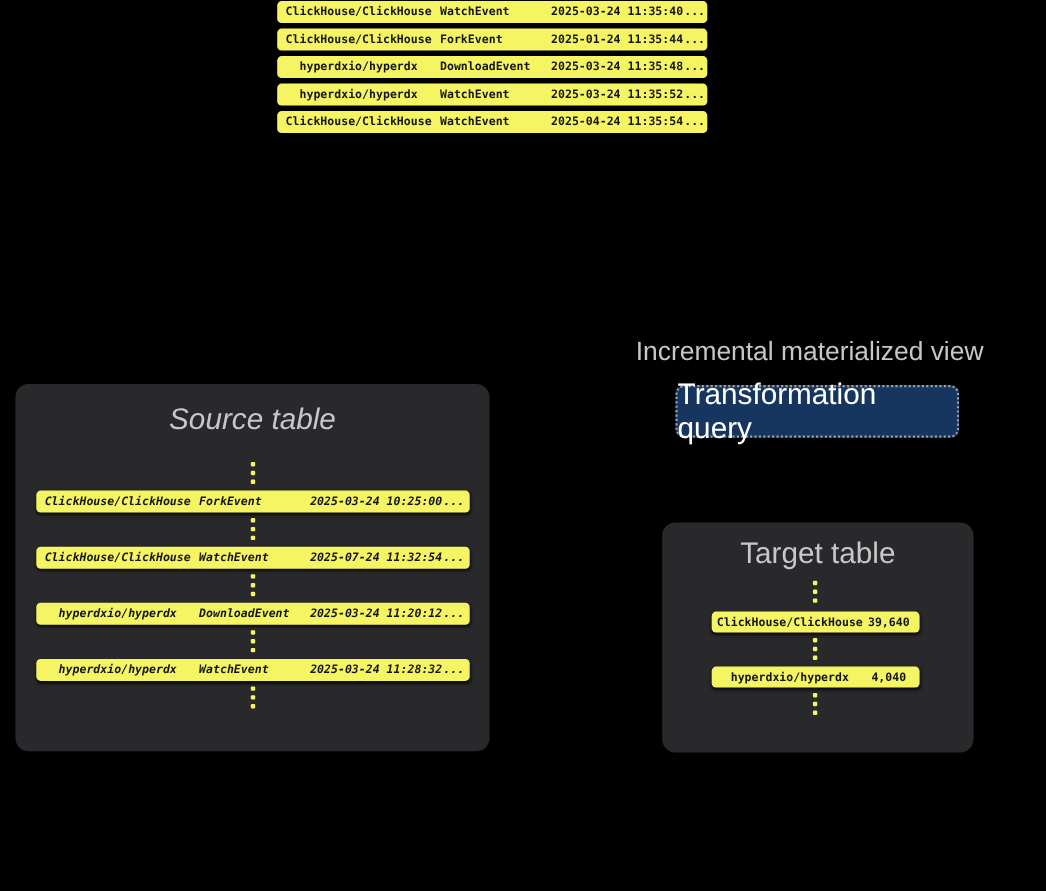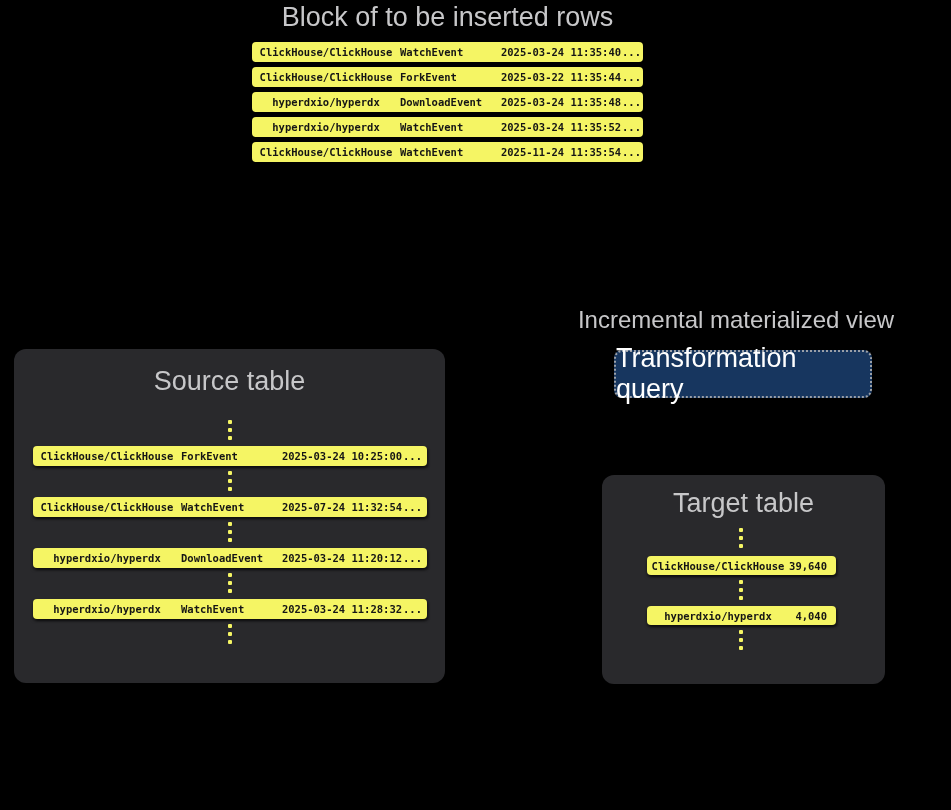--- a/index.html
+++ b/index.html
@@ -26,21 +26,21 @@
   }
   .insert-rows .yrow{margin-bottom:5px;}
   .c-repo{width:148px;text-align:center;flex-shrink:0;}
   .c-event{width:94px;flex-shrink:0;}
   .c-time{width:128px;text-align:center;padding-left:6px;box-sizing:border-box;flex-shrink:0;}
   .c-more{flex:1;text-align:right;padding-right:10px;}
   
   .panel{
     position:absolute;background:var(--panel-bg,#29292C);border-radius:12px;
   }
-  .source-box{left:14px;top:349px;width:431px;height:334px;}
+  .source-box{left:14px;top:349px;width:431px;height:334px;font-style:italic;}
   .target-box{left:602px;top:475px;width:283px;height:209px;}
   .panel-title{position:absolute;left:0;right:0;font-size:27px;line-height:30px;}
   .source-box .panel-title{top:17px;}
   .target-box .panel-title{top:13px;}
   .rows-layer{position:absolute;inset:0;}
   .source-rows .yrow{position:absolute;left:19px;width:394px;}
   .source-rows div.yrow:nth-of-type(1){top:97px;}
   .source-rows div.yrow:nth-of-type(2){top:148px;}
   .source-rows div.yrow:nth-of-type(3){top:199px;}
   .source-rows div.yrow:nth-of-type(4){top:250px;}
@@ -48,21 +48,21 @@
     position:absolute;left:45px;width:189px;height:19px;border-radius:4px;
     background:var(--row-yellow,#F5F564);
     display:flex;align-items:center;
     font-family:"DejaVu Sans Mono",monospace;font-weight:bold;
     font-size:10.5px;color:var(--row-text,#151515);
     box-shadow:0 2px 3px rgba(0,0,0,.55),2px 2px 2px rgba(0,0,0,.3);
   }
   .target-rows div.trow:nth-of-type(1){top:81px;}
   .target-rows div.trow:nth-of-type(2){top:131px;}
   .tc-repo{width:142px;text-align:center;flex-shrink:0;}
-  .tc-count{flex:1;text-align:right;padding-right:9px;}
+  .tc-count{flex:1;text-align:center;padding-right:9px;}
   
   .ellipsis{position:absolute;display:flex;flex-direction:column;gap:4px;}
   .ellipsis i{width:4px;height:4px;border-radius:1px;background:var(--row-yellow,#F5F564);}
   .source-box .ellipsis{left:214px;}
   .source-box .e1{top:71px;}  .source-box .e2{top:122px;}
   .source-box .e3{top:173px;} .source-box .e4{top:224px;}
   .source-box .e5{top:275px;}
   .target-box .ellipsis{left:137px;}
   .target-box .e1{top:53px;} .target-box .e2{top:105px;} .target-box .e3{top:155px;}
   
@@ -75,51 +75,50 @@
     display:flex;align-items:center;justify-content:center;
     color:var(--button-text,#fff);font-size:27px;cursor:default;
   }
 </style>
 </head>
 <body>
 
 <div class="canvas">
 
   <div class="insert-block">
-    <div class="insert-title gray-title">Block of to be inserted rows</div>
     <div class="insert-rows">
 
     <div class="yrow">
           <span class="c-repo">ClickHouse/ClickHouse</span>
           <span class="c-event">WatchEvent</span>
           <span class="c-time">2025-03-24 11:35:40</span>
           <span class="c-more">...</span>
         </div>
         <div class="yrow">
           <span class="c-repo">ClickHouse/ClickHouse</span>
           <span class="c-event">ForkEvent</span>
-          <span class="c-time">2025-03-22 11:35:44</span>
+          <span class="c-time">2025-01-24 11:35:44</span>
           <span class="c-more">...</span>
         </div>
         <div class="yrow">
           <span class="c-repo">hyperdxio/hyperdx</span>
           <span class="c-event">DownloadEvent</span>
           <span class="c-time">2025-03-24 11:35:48</span>
           <span class="c-more">...</span>
         </div>
         <div class="yrow">
           <span class="c-repo">hyperdxio/hyperdx</span>
           <span class="c-event">WatchEvent</span>
           <span class="c-time">2025-03-24 11:35:52</span>
           <span class="c-more">...</span>
         </div>
         <div class="yrow">
           <span class="c-repo">ClickHouse/ClickHouse</span>
           <span class="c-event">WatchEvent</span>
-          <span class="c-time">2025-11-24 11:35:54</span>
+          <span class="c-time">2025-04-24 11:35:54</span>
           <span class="c-more">...</span>
         </div>
       </div>
   </div>
 
   <div class="panel source-box">
     <div class="panel-title gray-title">Source table</div>
     <div class="rows-layer source-rows">
 
     <div class="yrow">

